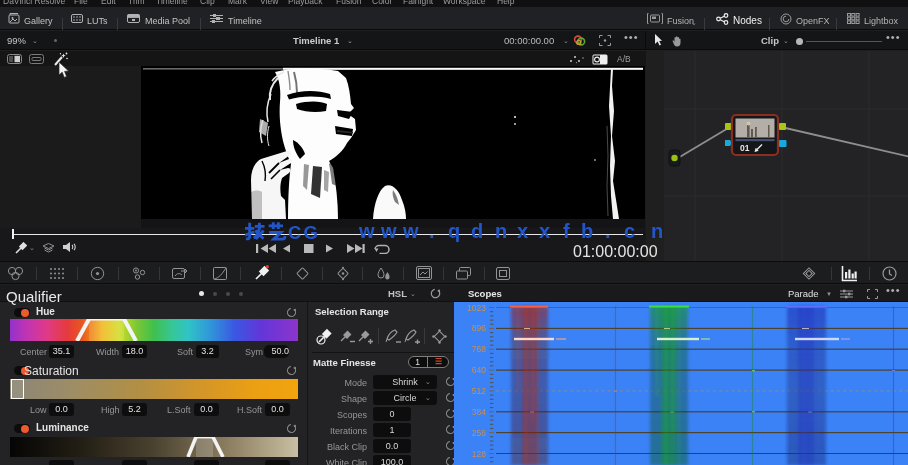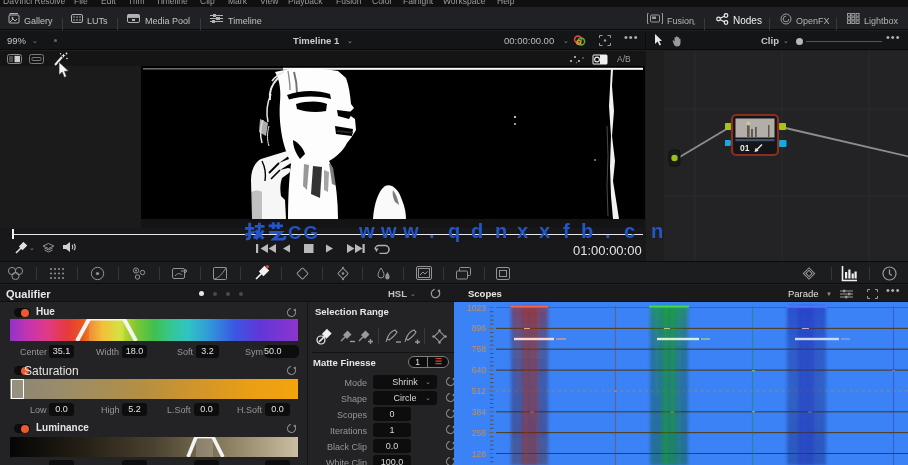--- a/index.html
+++ b/index.html
@@ -258,21 +258,21 @@
    <path d="M0 1 h2.2 v9 h-2.2 Z M12 1 L4.5 5.5 L12 10 Z M20 1 L12.5 5.5 L20 10 Z"></path>
    <path d="M34 1.5 L27 5.5 L34 9.5 Z"></path>
    <rect x="48" y="1" width="9.5" height="9"></rect>
    <path d="M70 1.5 L77 5.5 L70 9.5 Z"></path>
    <path d="M91 1 L98.5 5.5 L91 10 Z M99 1 L106.5 5.5 L99 10 Z M106.5 1 h2.2 v9 h-2.2 Z"></path>
   </g>
   <rect x="119" y="2.5" width="14" height="8" rx="4" fill="none" stroke="#b0b0b0" stroke-width="1.5"></rect>
   <rect x="117" y="6" width="6.5" height="5" fill="#18181a"></rect>
   <path d="M118.5 5.6 l4 0 -2 3.4 Z" fill="#b0b0b0"></path>
  </svg>
- <div class="abs" style="left:573px;top:15px;color:#e4e4e4;font-size:13px">01:00:00:00</div>
+ <div class="abs" style="left:573px;top:15px;color:#e4e4e4;font-size:16px">01:00:00:00</div>
 </div>
 
 <div class="abs" style="left:664px;top:51px;width:262px;height:210px;background:#232325">
 <svg width="262" height="210" viewBox="0 0 262 210">
  <g stroke="#2b2c2f" stroke-width="1">
   <path d="M31 0 V210 M118 0 V210 M205 0 V210"></path>
   <path d="M0 58 H262 M0 145 H262"></path>
  </g>
 
  <path d="M14 107 L66 76 M117 76 L251 107" stroke="#8e8e8e" stroke-width="1.8" fill="none"></path>
@@ -441,21 +441,21 @@
     </svg>
  <svg class="abs" style="left:882px;top:4px" width="15" height="15" viewBox="0 0 15 15">
       <circle cx="7.5" cy="7.5" r="6.5" fill="none" stroke="#9a9a9a" stroke-width="1.2"></circle>
       <path d="M7.5 3.5 V8 L10 9.5" stroke="#9a9a9a" stroke-width="1.3" fill="none"></path>
     </svg>
 </div>
 
 <div class="abs" style="left:0;top:285px;width:908px;height:180px;background:#232325"></div>
 
 <div class="abs" style="left:0;top:285px;width:454px;height:17px;background:#1a1a1c;border-bottom:1px solid #101010">
- <div class="abs" style="left:6px;top:3px;color:#e8e8e8;font-size:11px;font-weight:bold">Qualifier</div>
+ <div class="abs" style="left:6px;top:3px;color:#e8e8e8;font-size:15px;font-weight:normal">Qualifier</div>
  <div class="abs" style="left:199px;top:6px;width:5px;height:5px;border-radius:50%;background:#e8e8e8"></div>
  <div class="abs" style="left:213px;top:7px;width:4px;height:4px;border-radius:50%;background:#4a4a4a"></div>
  <div class="abs" style="left:226px;top:7px;width:4px;height:4px;border-radius:50%;background:#4a4a4a"></div>
  <div class="abs" style="left:239px;top:7px;width:4px;height:4px;border-radius:50%;background:#4a4a4a"></div>
  <div class="abs" style="left:388px;top:3px;color:#c2c2c2;font-size:9.5px;font-weight:bold">HSL</div>
  <div class="abs" style="left:410px;top:5px;color:#909090;font-size:7px">⌄</div>
  <svg class="abs" style="left:430px;top:3px" width="11" height="11" viewBox="0 0 11 11">
       <circle cx="5.5" cy="5.5" r="4.2" fill="none" stroke="#9a9a9a" stroke-width="1.2" stroke-dasharray="22.5 4.5" transform="rotate(-55 5.5 5.5)"></circle>
       <path d="M9.7 1.3 l.5 2.7 -2.7-.5 Z" fill="#9a9a9a"></path>
     </svg>
@@ -477,21 +477,21 @@
       <path d="M114 0 L126 22" stroke="#f4f4f4" stroke-width="4"></path>
       <path d="M77 0.7 H116" stroke="#f4f4f4" stroke-width="1.4"></path>
     </svg>
  <div class="abs txt" style="left:20px;top:45px;color:#969696">Center</div>
  <div class="abs" style="left:49px;top:43px;width:25px;height:13px;background:#0d0d0d;border-radius:3px;color:#e2e2e2;font-size:9px;text-align:center;line-height:13px">35.1</div>
  <div class="abs txt" style="left:96px;top:45px;color:#969696">Width</div>
  <div class="abs" style="left:122px;top:43px;width:25px;height:13px;background:#0d0d0d;border-radius:3px;color:#e2e2e2;font-size:9px;text-align:center;line-height:13px">18.0</div>
  <div class="abs txt" style="left:177px;top:45px;color:#969696">Soft</div>
  <div class="abs" style="left:196px;top:43px;width:23px;height:13px;background:#0d0d0d;border-radius:3px;color:#e2e2e2;font-size:9px;text-align:center;line-height:13px">3.2</div>
  <div class="abs txt" style="left:245px;top:45px;color:#969696">Sym</div>
- <div class="abs" style="left:264px;top:43px;width:35px;height:13px;background:#0d0d0d;border-radius:5px;color:#e2e2e2;font-size:9px;text-align:left;line-height:13px">50.0</div>
+ <div class="abs" style="left:264px;top:43px;width:25px;height:13px;background:#0d0d0d;border-radius:5px;color:#e2e2e2;font-size:9px;text-align:right;line-height:13px">50.0</div>
 
  <div class="abs" style="left:14px;top:64px;width:16px;height:9px;background:#0c0c0c;border-radius:5px"></div>
  <div class="abs" style="left:21px;top:64.5px;width:8px;height:8px;background:#ee5a30;border-radius:50%"></div>
  <div class="abs" style="left:24px;top:62px;color:#e4e4e4;font-size:12px;font-weight:normal">Saturation</div>
  <svg class="abs" style="left:286px;top:63px" width="11" height="11" viewBox="0 0 11 11">
       <circle cx="5.5" cy="5.5" r="4" fill="none" stroke="#8f8f8f" stroke-width="1.1" stroke-dasharray="21.5 4" transform="rotate(-55 5.5 5.5)"></circle>
       <path d="M9.6 1.4 l.5 2.6 -2.6-.5 Z" fill="#8f8f8f"></path>
     </svg>
  <div class="abs" style="left:10px;top:77px;width:288px;height:20px;background:linear-gradient(to right,#8c8678 0%,#9c8d68 20%,#b28f44 45%,#d2952a 65%,#eb9f13 85%,#f2a40e 100%)"></div>
  <div class="abs" style="left:11px;top:77px;width:13px;height:20px;border:1.6px solid #fff;background:rgba(255,255,255,.08)"></div>

